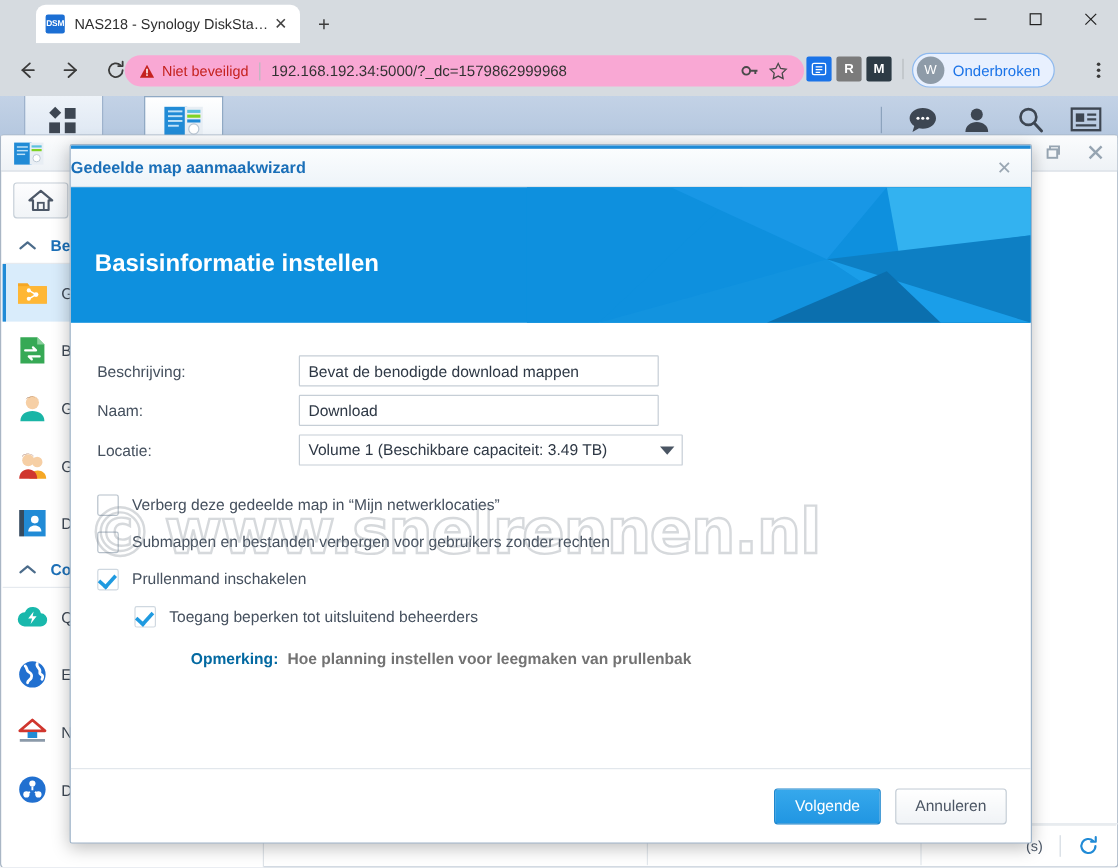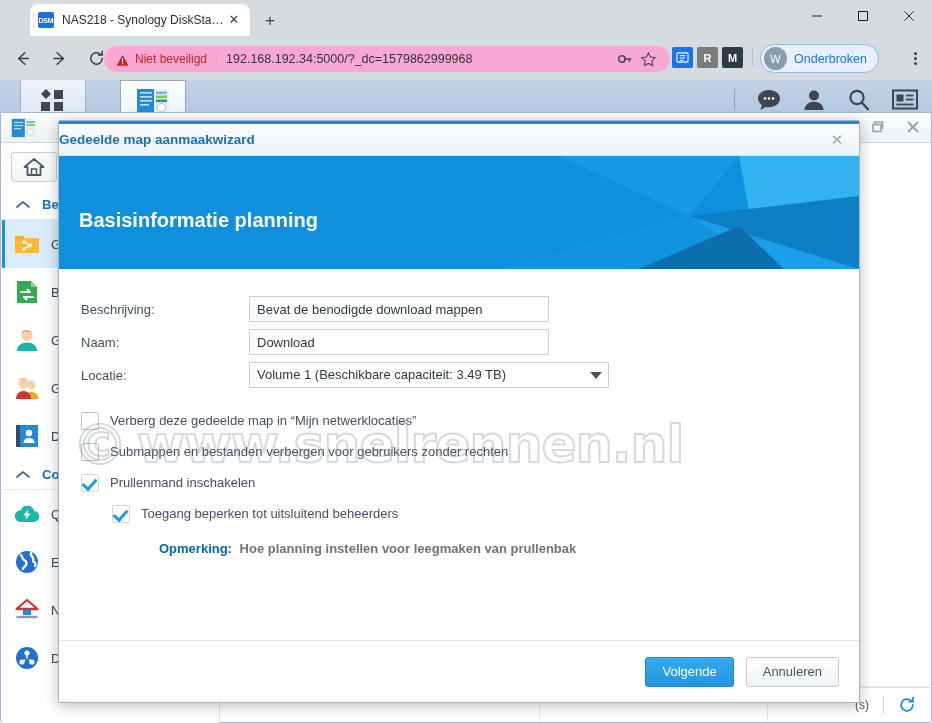--- a/index.html
+++ b/index.html
@@ -253,21 +253,21 @@
 
   .frow { display: flex; align-items: center; height: 32px; margin-bottom: 1px; }
   .flabel { width: 190px; padding-left: 22px; font-size: 13px; color: #45505e; }
   .finput {
     width: 300px; height: 26px; border: 1px solid #c6ced6; background: #fff;
     font-size: 13px; color: #2e3845; padding: 0 7px; line-height: 24px;
     border-radius: 1px; font-family: "Liberation Sans", sans-serif;
     outline: none;
   }
   .fselect {
-    position: relative; width: 360px; height: 26px;
+    position: relative; width: 320px; height: 26px;
     border: 1px solid #c6ced6; background: #fff;
     font-size: 13px; color: #2e3845; padding: 0 24px 0 7px; line-height: 24px;
     border-radius: 1px; white-space: nowrap; overflow: hidden; cursor: pointer;
   }
   .fselect .caret {
     position: absolute; right: 6px; top: 9px;
     width: 0; height: 0; border-left: 6px solid transparent;
     border-right: 6px solid transparent; border-top: 7px solid #4a5563;
   }
 
@@ -689,21 +689,21 @@
         <svg width="420" height="113" viewBox="0 0 420 113">
           <rect x="0" y="0" width="420" height="113" fill="#0e90de"></rect>
           <polygon points="0,0 180,0 60,113 0,113" fill="#0e90de"></polygon>
           <polygon points="120,0 300,0 250,60" fill="#1897e6"></polygon>
           <polygon points="300,0 420,0 420,40 310,55" fill="#33b2f0"></polygon>
           <polygon points="250,60 420,40 420,113 330,113" fill="#0d7fc4"></polygon>
           <polygon points="60,113 250,60 330,113" fill="#1293df"></polygon>
           <polygon points="250,60 420,113 330,113" fill="#1a9ee9"></polygon>
           <polygon points="200,113 300,70 345,113" fill="#0b6fae"></polygon>
         </svg>
-        <div class="dlg-banner-title">Basisinformatie planning</div>
+        <div class="dlg-banner-title">Basisinformatie instellen</div>
       </div>
 
       <div class="dlg-body">
 
         <div class="frow">
           <div class="flabel">Beschrijving:</div>
           <input class="finput" value="Bevat de benodigde download mappen" style="">
         </div>
 
         <div class="frow">

